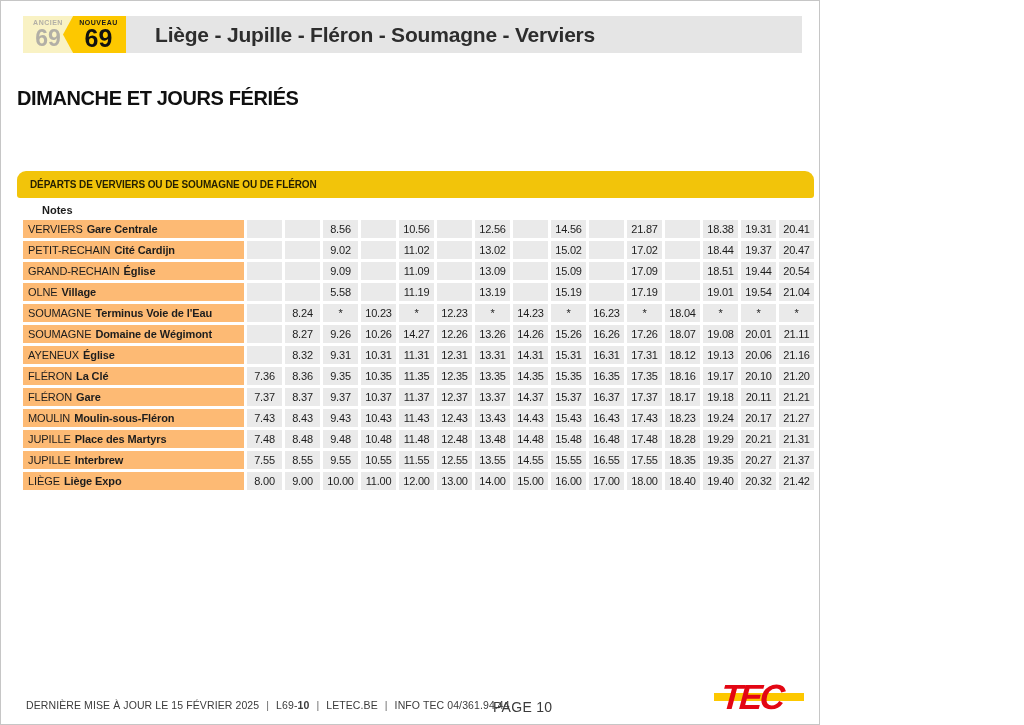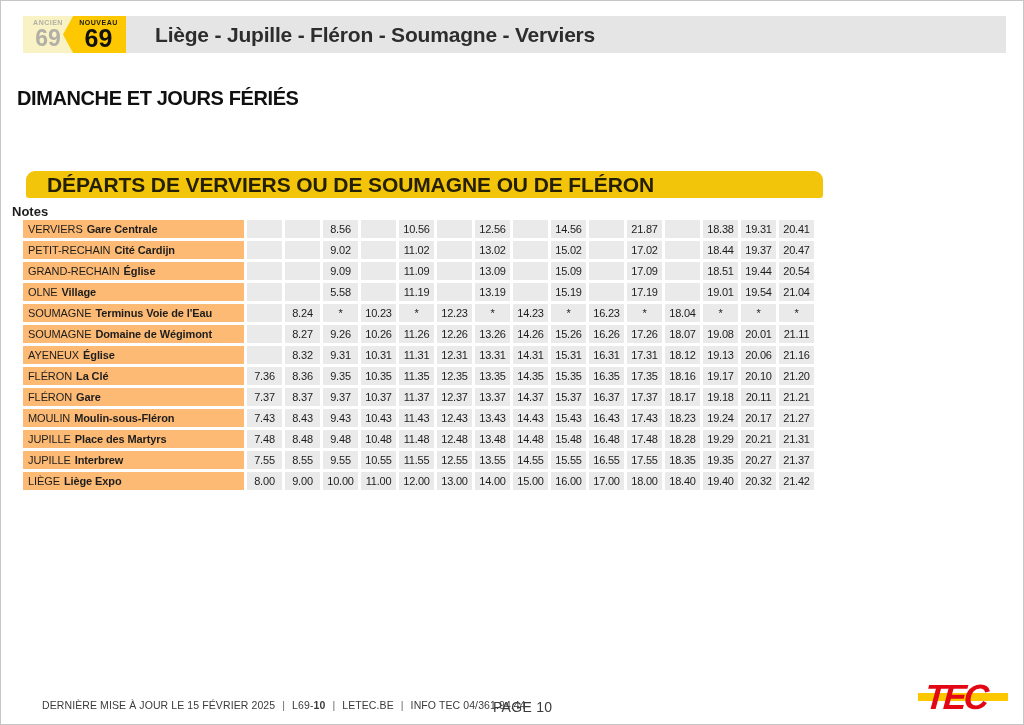--- a/index.html
+++ b/index.html
@@ -1,19 +1,19 @@
 <!DOCTYPE html>
 <html><head>
 <meta charset="utf-8">
 <style>
   * { margin:0; padding:0; box-sizing:border-box; }
   html,body { background:#fff; }
   body { font-family:"Liberation Sans","DejaVu Sans",sans-serif; }
   .page {
-    position:relative; width:1024px; height:725px; background:#ffffff;
+    position:relative; width:820px; height:725px; background:#ffffff;
     border:1px solid #c6c6c6; overflow:hidden;
   }
 
   
   .topbar { position:absolute; top:15px; left:22px; right:17px; height:37px; display:flex; align-items:stretch; }
   .badge-ancien {
     width:50px; background:#f9f2c4; display:flex; flex-direction:column;
     align-items:center; justify-content:center; z-index:1;
   }
   .badge-ancien .small-label { font-size:7px; font-weight:bold; color:#b2afa6; letter-spacing:0.5px; }
@@ -32,42 +32,42 @@
   
   .section-title {
     position:absolute; top:86px; left:16px;
     font-size:20px; font-weight:800; color:#101010; letter-spacing:-0.4px;
   }
 
   
   .banner {
     position:absolute; top:170px; left:16px; width:797px; height:27px;
     background:#f2c40a; border-radius:9px 9px 3px 3px;
-    display:flex; align-items:center; padding-left:21px;
-    font-size:21px; font-weight:bold; color:#241f02; letter-spacing:-0.1px;margin-left:9px;
-  }
-
-  .notes-label { position:absolute; top:203px; left:11px; font-size:13px; font-weight:bold; color:#1c1c1c; }
+    display:flex; align-items:center; padding-left:13px;
+    font-size:10px; font-weight:bold; color:#241f02; letter-spacing:-0.1px;
+  }
+
+  .notes-label { position:absolute; top:203px; left:41px; font-size:11px; font-weight:bold; color:#1c1c1c; }
 
   
   .timetable {
     position:absolute; top:219px; left:22px; width:791px;
     display:grid; grid-template-columns:221px repeat(15, 1fr);
     column-gap:3px; row-gap:3px;
   }
   .cell { height:18px; display:flex; align-items:center; font-size:11px; color:#1d1d1d; }
   .label-cell { background:#fdba74; padding-left:5px; white-space:nowrap; overflow:hidden; }
   .label-cell .place { font-weight:normal; margin-right:4px; letter-spacing:-0.1px; }
   .label-cell .stop { font-weight:bold; letter-spacing:-0.1px; }
   .time-cell { background:#eaeaea; justify-content:center; letter-spacing:-0.2px; }
 
   
   .footer-left {
     position:absolute; left:25px; top:698px; font-size:10.5px; color:#3b3b3b; letter-spacing:0.1px;
-    display:flex; align-items:center;margin-left:16px;
+    display:flex; align-items:center;
   }
   .footer-left .sep { margin:0 7px; color:#6b6b6b; }
   .footer-left .bold { font-weight:bold; }
   .footer-page { position:absolute; left:492px; top:698px; font-size:14px; color:#3b3b3b; letter-spacing:0.3px; }
 
   .tec-logo { position:absolute; right:15px; top:673px; width:90px; height:46px; }
   .tec-logo .bar { position:absolute; left:0; right:0; top:19px; height:8px; background:#fdc800; }
   .tec-logo .text {
     position:absolute; left:7px; top:2px; font-size:35px; line-height:42px;
     font-weight:800; font-style:italic; color:#e30613; letter-spacing:-3px;
@@ -196,21 +196,21 @@
       <div class="cell time-cell">*</div>
       <div class="cell time-cell">*</div>
       <div class="cell label-cell">
         <span class="place">SOUMAGNE</span>
         <span class="stop">Domaine de Wégimont</span>
       </div>
       <div class="cell time-cell"></div>
       <div class="cell time-cell">8.27</div>
       <div class="cell time-cell">9.26</div>
       <div class="cell time-cell">10.26</div>
-      <div class="cell time-cell">11.26</div>
+      <div class="cell time-cell">14.27</div>
       <div class="cell time-cell">12.26</div>
       <div class="cell time-cell">13.26</div>
       <div class="cell time-cell">14.26</div>
       <div class="cell time-cell">15.26</div>
       <div class="cell time-cell">16.26</div>
       <div class="cell time-cell">17.26</div>
       <div class="cell time-cell">18.07</div>
       <div class="cell time-cell">19.08</div>
       <div class="cell time-cell">20.01</div>
       <div class="cell time-cell">21.11</div>

